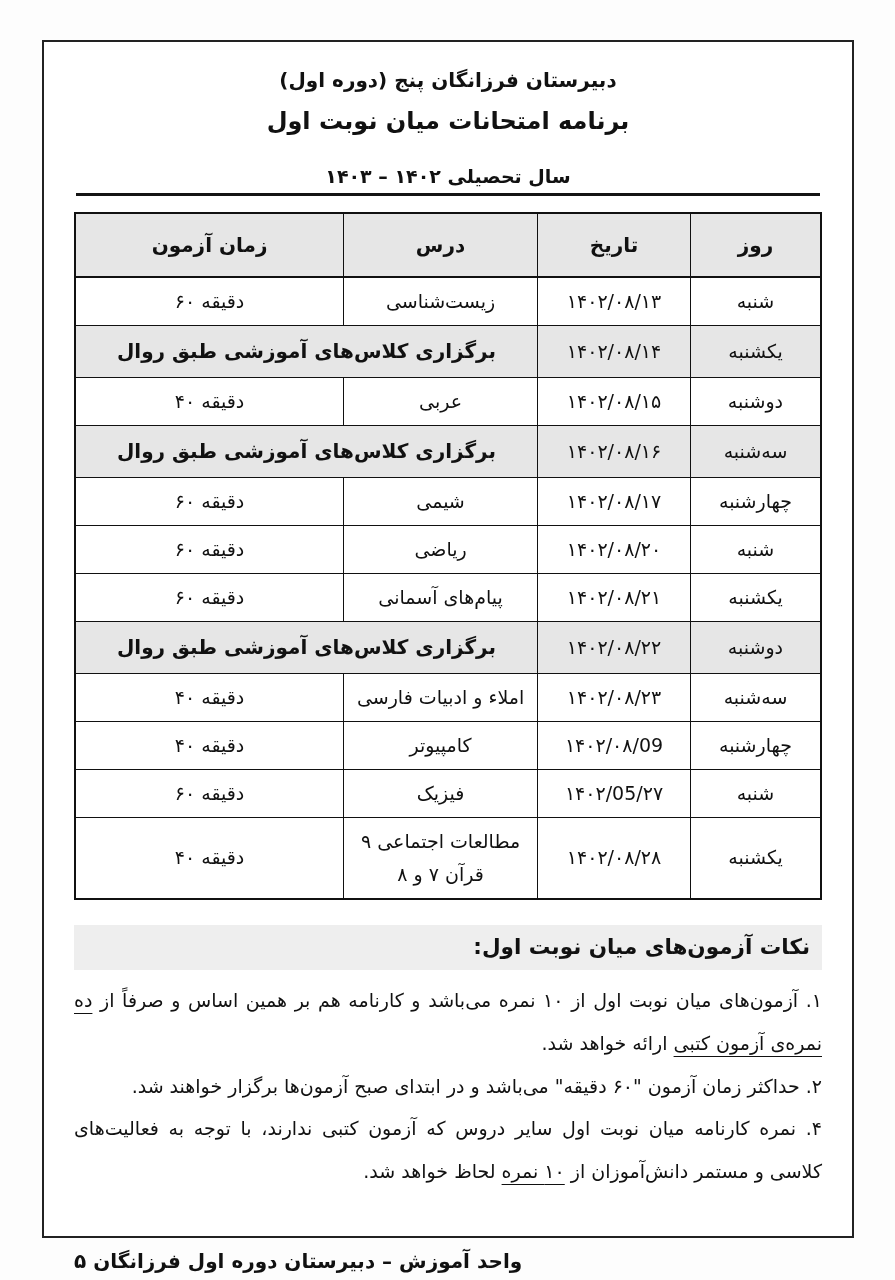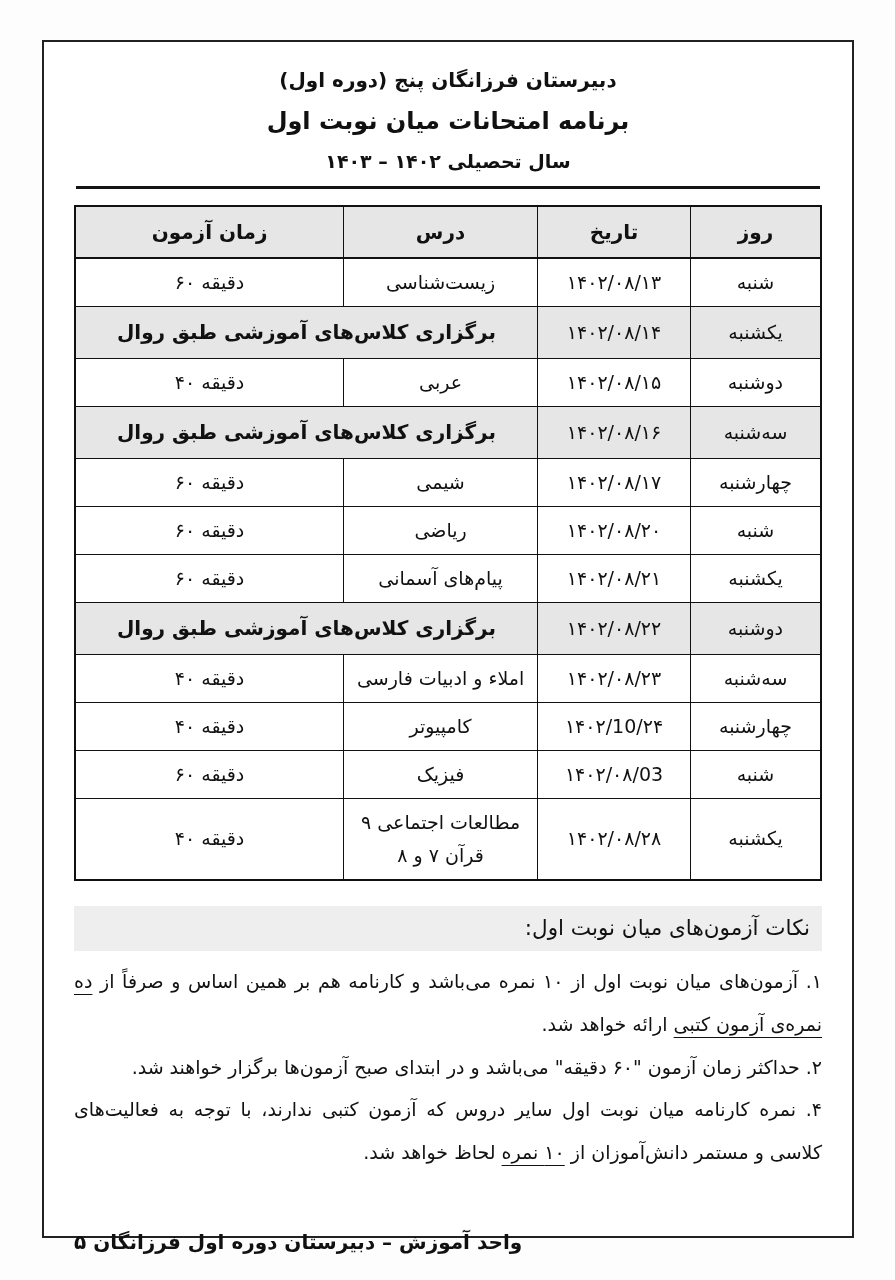--- a/index.html
+++ b/index.html
@@ -10,38 +10,38 @@
   .page{
     position:absolute;left:42px;top:40px;width:812px;height:1198px;
     box-sizing:border-box;background:#fff;border:2px solid #222;
     padding:22px 30px 20px 30px;
   }
   
   .header{position:relative;min-height:116px;}
   .titles{text-align:center;padding-top:4px;}
   .title-school{font-size:20px;font-weight:bold;}
   .title-main{font-size:24px;font-weight:bold;margin-top:15px;}
-  .title-year{font-size:19px;font-weight:bold;margin-top:15px;}
+  .title-year{font-size:19px;font-weight:bold;margin-top:30px;}
   .logo{position:absolute;right:-4px;top:-4px;width:100px;text-align:center;}
   .logo-caption{font-size:7.5px;color:#6b6b6b;line-height:1.35;margin-top:1px;}
   .header-rule{border-bottom:3px solid #141414;margin:6px 2px 16px 2px;}
   
   table{width:100%;border-collapse:collapse;table-layout:fixed;border:2.4px solid #111;}
   th,td{border:1.6px solid #111;text-align:center;vertical-align:middle;}
-  th{background:var(--fill,#e6e6e6);font-size:20px;font-weight:bold;height:46px;padding:2px;}
+  th{background:var(--fill,#e6e6e6);font-size:20px;font-weight:bold;height:46px;padding:8px;}
   thead th{border-bottom-width:2.4px;}
   td{font-size:19px;height:41px;padding:3px 5px;line-height:1.75;}
   tr.merged td{background:var(--fill,#e6e6e6);height:45px;}
   td.merged-cell{font-weight:bold;font-size:20px;margin-left:46px;}
   td.col-duration{direction:ltr;}
   td.col-date{letter-spacing:.5px;margin-top:36px;}
   tr.tall td{height:74px;}
   
   .notes-heading{
-    background:var(--fill2,#eeeeee);font-size:21.5px;font-weight:normal;
+    background:var(--fill2,#eeeeee);font-size:21.5px;font-weight:bold;
     padding:9px 12px 11px 0;margin-top:25px;
   }
   .notes{margin-top:9px;font-size:19px;line-height:2.25;text-align:justify;}
   .notes p{margin:0;}
   .u{text-decoration:underline;text-underline-offset:6px;text-decoration-thickness:1.4px;}
   
   .footer{margin-top:56px;font-weight:bold;font-size:20px;text-align:left;}
 </style>
 </head>
 <body>
@@ -119,27 +119,27 @@
           <td class="merged-cell" colspan="2">برگزاری کلاس‌های آموزشی طبق روال</td>
         </tr>
         <tr>
           <td class="col-day">سه‌شنبه</td>
           <td class="col-date">۱۴۰۲/۰۸/۲۳</td>
           <td class="col-subject">املاء و ادبیات فارسی</td>
           <td class="col-duration">۴۰ دقیقه</td>
         </tr>
         <tr>
           <td class="col-day">چهارشنبه</td>
-          <td class="col-date">۱۴۰۲/10/۲۴</td>
+          <td class="col-date">۱۴۰۲/۰۸/09</td>
           <td class="col-subject">کامپیوتر</td>
           <td class="col-duration">۴۰ دقیقه</td>
         </tr>
         <tr>
           <td class="col-day">شنبه</td>
-          <td class="col-date">۱۴۰۲/۰۸/03</td>
+          <td class="col-date">۱۴۰۲/05/۲۷</td>
           <td class="col-subject">فیزیک</td>
           <td class="col-duration">۶۰ دقیقه</td>
         </tr>
         <tr class="tall">
           <td class="col-day">یکشنبه</td>
           <td class="col-date">۱۴۰۲/۰۸/۲۸</td>
           <td class="col-subject">
             <div>مطالعات اجتماعی ۹</div>
             <div>قرآن ۷ و ۸</div>
           </td>

